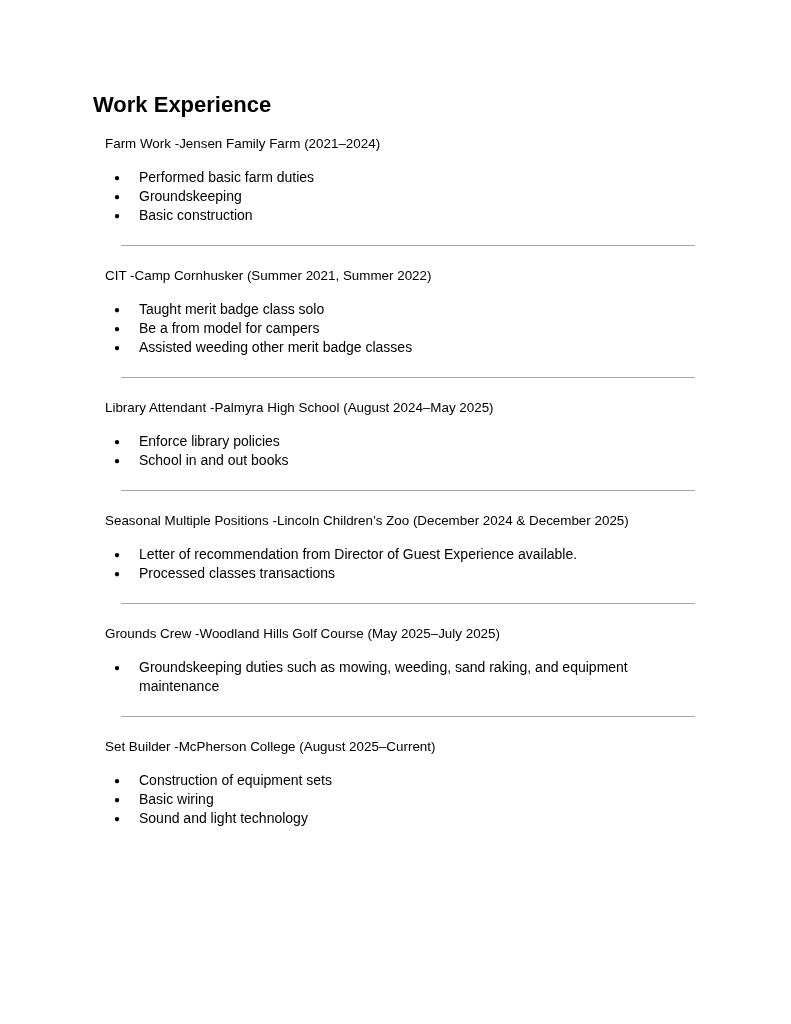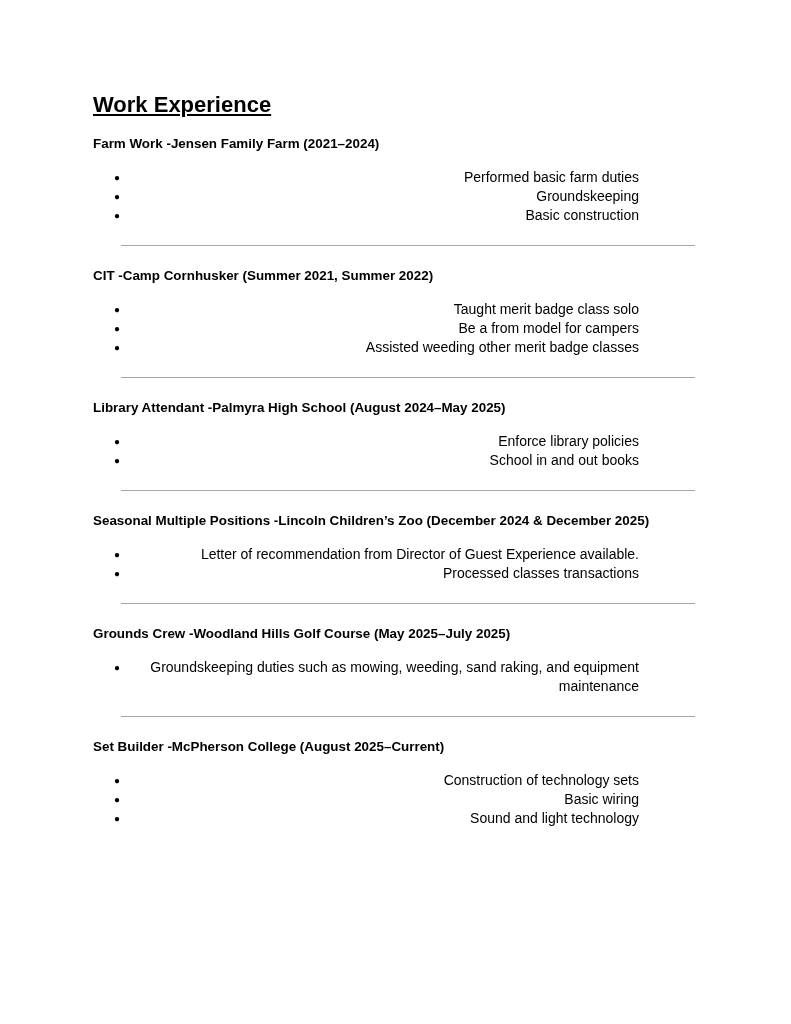--- a/index.html
+++ b/index.html
@@ -1,21 +1,21 @@
 <!DOCTYPE html>
 <html><head>
 <meta charset="utf-8">
 <style>
   html, body { margin: 0; padding: 0; background: #ffffff; }
   body { width: 791px; height: 1024px; position: relative; overflow: hidden;
          font-family: "Liberation Sans", sans-serif; color: #000; }
   .page { position: absolute; left: 93px; top: 90px; width: 610px; }
-  h1 { font-size: 22px; font-weight: bold; text-decoration: underline; margin: 0 0 15px 0; line-height: 30px; }
-  .job-title { font-size: 13.4px; font-weight: bold; margin: 0; line-height: 17px; }
-  ul { margin: 16px 0 0 0; padding: 0 0 0 46px; list-style: none; text-align: right; }
+  h1 { font-size: 22px; font-weight: bold; margin: 0 0 15px 0; line-height: 30px; }
+  .job-title { font-size: 13.4px; font-weight: normal; margin: 12px; line-height: 17px; }
+  ul { margin: 16px 0 0 0; padding: 0 0 0 46px; list-style: none; }
   li { font-size: 14px; line-height: 19px; position: relative; width: 500px; }
   li::before { content: "\25CF"; position: absolute; left: -25px; top: 0; font-size: 10px; }
   .divider { width: 574px; height: 0; border-top: 1.5px solid #a6a6a6; margin: 20px 0 21px 28px; }
 </style>
 </head>
 <body>
 
 <div class="page">
   <h1>Work Experience</h1>
   <div id="jobs">
@@ -56,19 +56,19 @@
       <div>
         <p class="job-title">Grounds Crew -Woodland Hills Golf Course (May 2025–July 2025)</p>
         <ul>
           <li>Groundskeeping duties such as mowing, weeding, sand raking, and equipment maintenance</li>
         </ul>
       </div>
       <div class="divider"></div>
       <div>
         <p class="job-title">Set Builder -McPherson College (August 2025–Current)</p>
         <ul>
-          <li>Construction of technology sets</li>
+          <li>Construction of equipment sets</li>
           <li>Basic wiring</li>
           <li>Sound and light technology</li>
         </ul>
       </div>
     </div>
 </div>
 
 </body></html>

